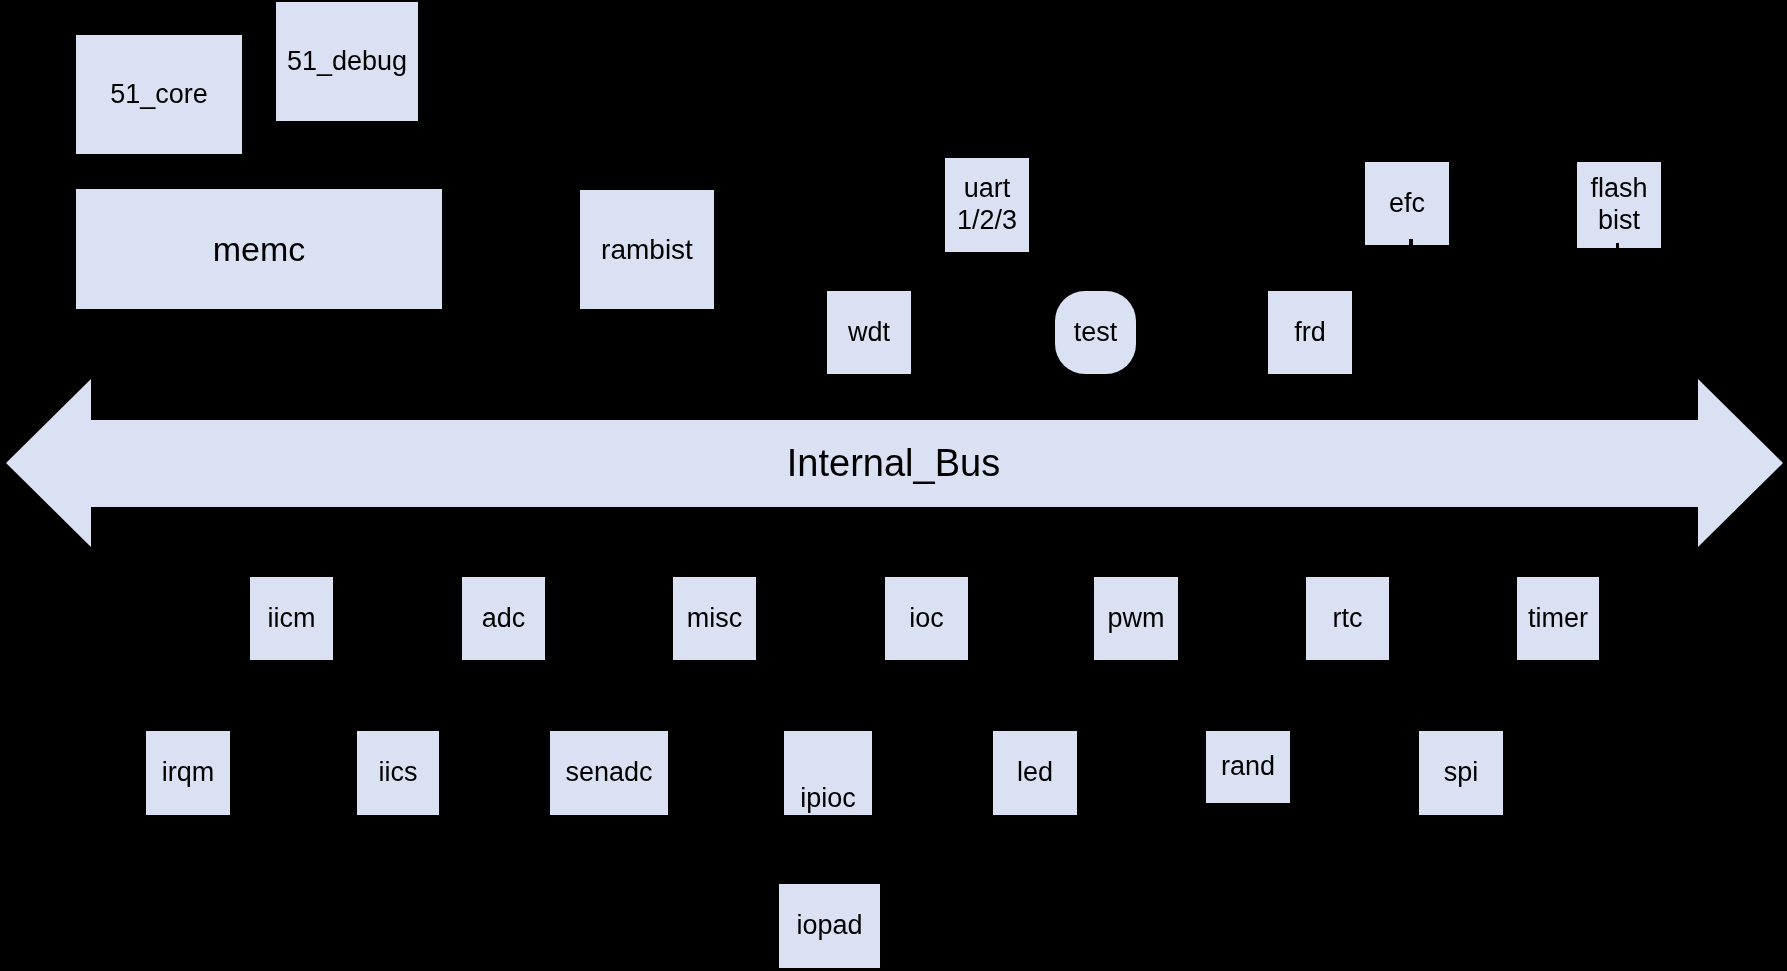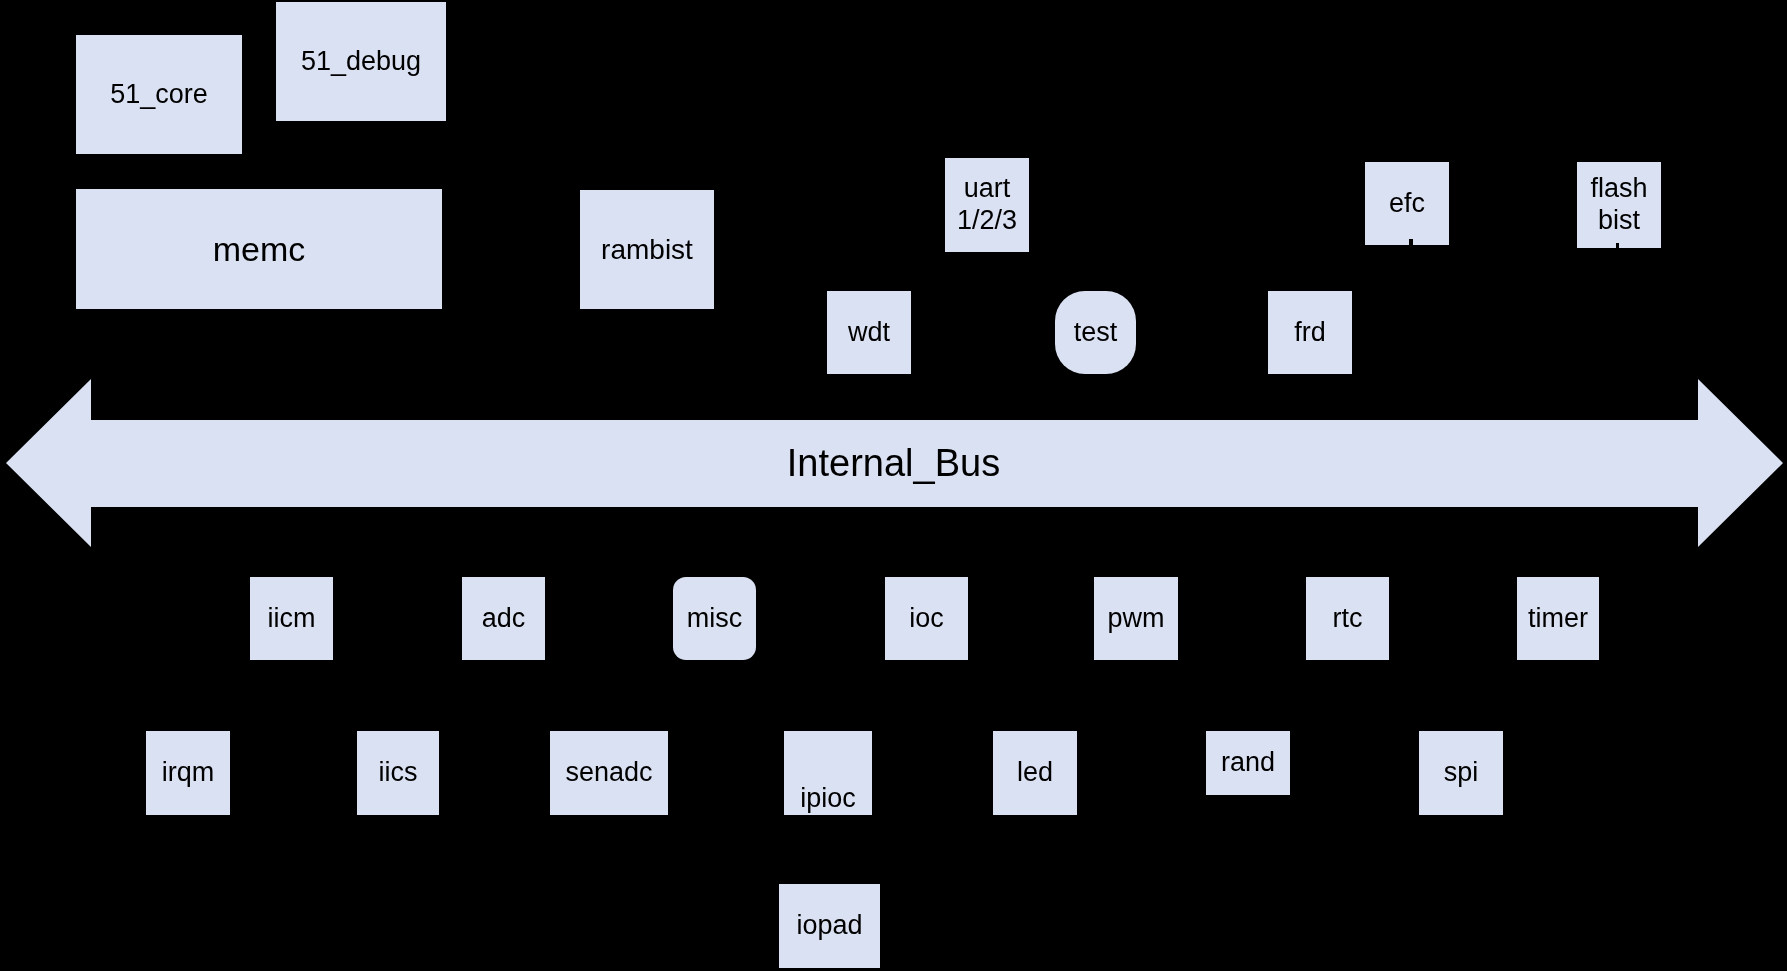--- a/index.html
+++ b/index.html
@@ -54,43 +54,43 @@
     justify-content: center;
     color: var(--text);
     font-size: 38px;
   }
   .connector-stub {
     position: absolute;
     background: var(--background);
   }
   
   .b-core51    { left:  76px; top:   2px; width: 166px; height: 119px; margin-top: 33px; }
-  .b-debug51   { left: 276px; top:   2px; width: 170px; height: 119px; }
+  .b-debug51   { left: 276px; top:   2px; width: 142px; height: 119px; }
   .b-memc      { left:  76px; top: 189px; width: 366px; height: 120px; }
   .b-rambist   { left: 580px; top: 190px; width: 134px; height: 119px; }
   .b-uart      { left: 945px; top: 158px; width:  84px; height:  94px; }
   .b-sysctl    { left:1149px; top: 161px; width:  80px; height:  87px; }
   .b-efc       { left:1365px; top: 162px; width:  84px; height:  83px; }
   .b-flashbist { left:1577px; top: 162px; width:  84px; height:  86px; }
   .b-wdt       { left: 827px; top: 291px; width:  84px; height:  83px; }
   .b-test      { left:1055px; top: 291px; width:  81px; height:  83px; border-radius: 30px; }
   .b-frd       { left:1268px; top: 291px; width:  84px; height:  83px; }
   .b-iicm      { left: 250px; top: 577px; width:  83px; height:  83px; }
   .b-adc       { left: 462px; top: 577px; width:  83px; height:  83px; }
-  .b-misc      { left: 673px; top: 577px; width:  83px; height:  83px; border-radius: 13px; }
+  .b-misc      { left: 673px; top: 577px; width:  83px; height:  83px; }
   .b-ioc       { left: 885px; top: 577px; width:  83px; height:  83px; }
   .b-pwm       { left:1094px; top: 577px; width:  84px; height:  83px; }
   .b-rtc       { left:1306px; top: 577px; width:  83px; height:  83px; }
   .b-timer     { left:1517px; top: 577px; width:  82px; height:  83px; }
   .b-irqm      { left: 146px; top: 731px; width:  84px; height:  84px; }
   .b-iics      { left: 357px; top: 731px; width:  82px; height:  84px; }
   .b-senadc    { left: 550px; top: 731px; width: 118px; height:  84px; }
   .b-ipioc     { left: 784px; top: 731px; width:  88px; height:  84px; align-items: flex-end; }
   .b-led       { left: 993px; top: 731px; width:  84px; height:  84px; }
-  .b-rand      { left:1206px; top: 731px; width:  84px; height:  64px; text-align: right; }
+  .b-rand      { left:1206px; top: 731px; width:  84px; height:  72px; text-align: right; }
   .b-spi       { left:1419px; top: 731px; width:  84px; height:  84px; }
   .b-iopad     { left: 779px; top: 884px; width: 101px; height:  84px; }
   .stub-efc       { left:1409px; top: 239px; width: 4px; height: 6px; }
   .stub-flashbist { left:1616px; top: 243px; width: 3px; height: 5px; }
 </style>
 </head>
 <body>
 
 <div id="canvas">
 

